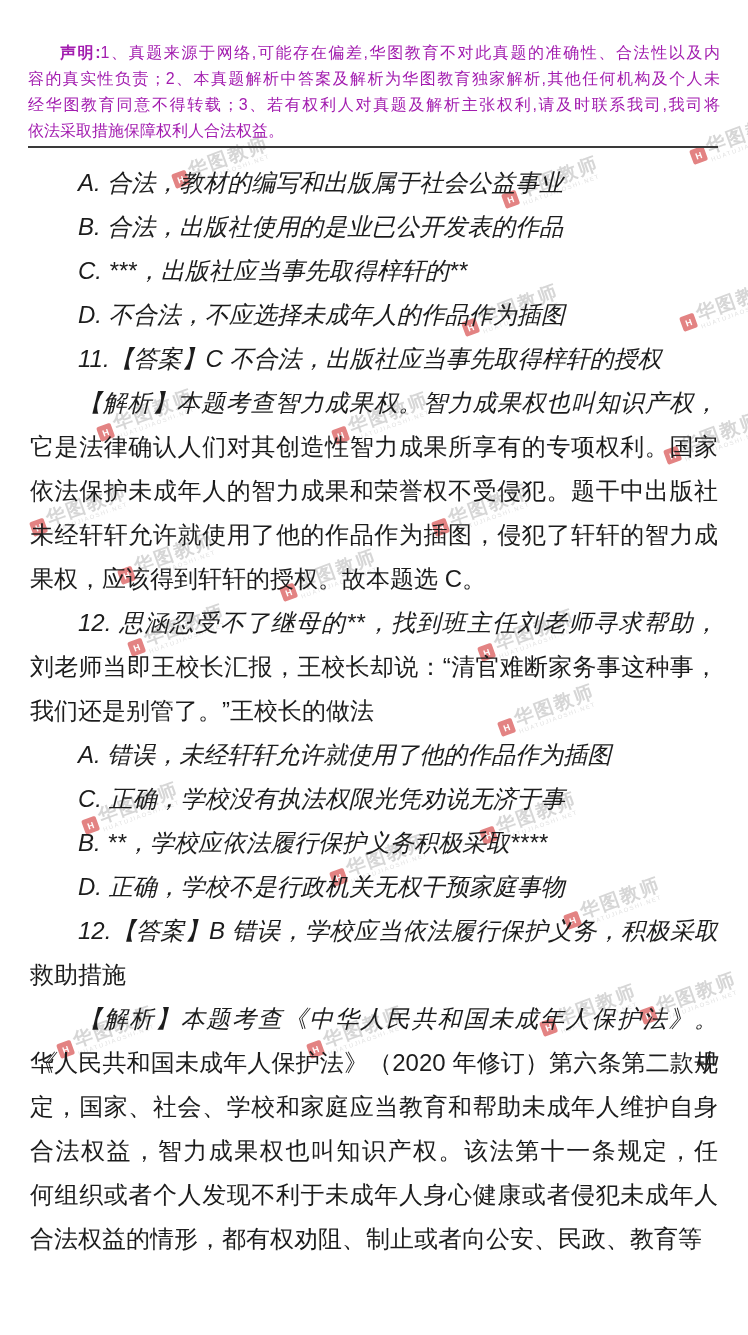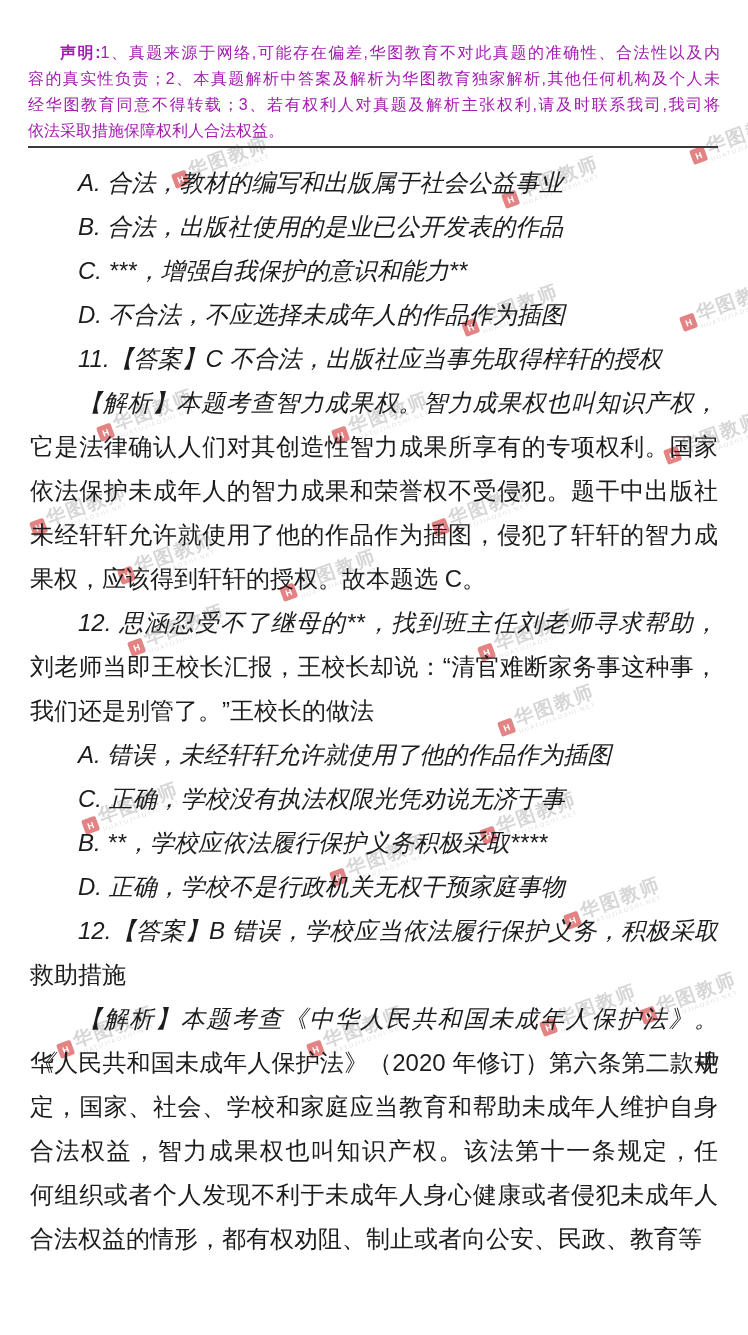--- a/index.html
+++ b/index.html
@@ -234,21 +234,21 @@
     </div>
   <div id="rule"></div>
   <div id="body-text">
       <div class="paragraph">
         <div class="line first">A. 合法，教材的编写和出版属于社会公益事业</div>
       </div>
       <div class="paragraph">
         <div class="line first">B. 合法，出版社使用的是业已公开发表的作品</div>
       </div>
       <div class="paragraph">
-        <div class="line first">C. ***，增强自我保护的意识和能力**</div>
+        <div class="line first">C. ***，出版社应当事先取得梓轩的**</div>
       </div>
       <div class="paragraph">
         <div class="line first">D. 不合法，不应选择未成年人的作品作为插图</div>
       </div>
       <div class="paragraph">
         <div class="line first">11.【答案】C  不合法，出版社应当事先取得梓轩的授权</div>
       </div>
       <div class="paragraph">
         <div class="line first fill">【解析】本题考查智力成果权。智力成果权也叫知识产权，</div>
         <div class="line fill">它是法律确认人们对其创造性智力成果所享有的专项权利。国家</div>

